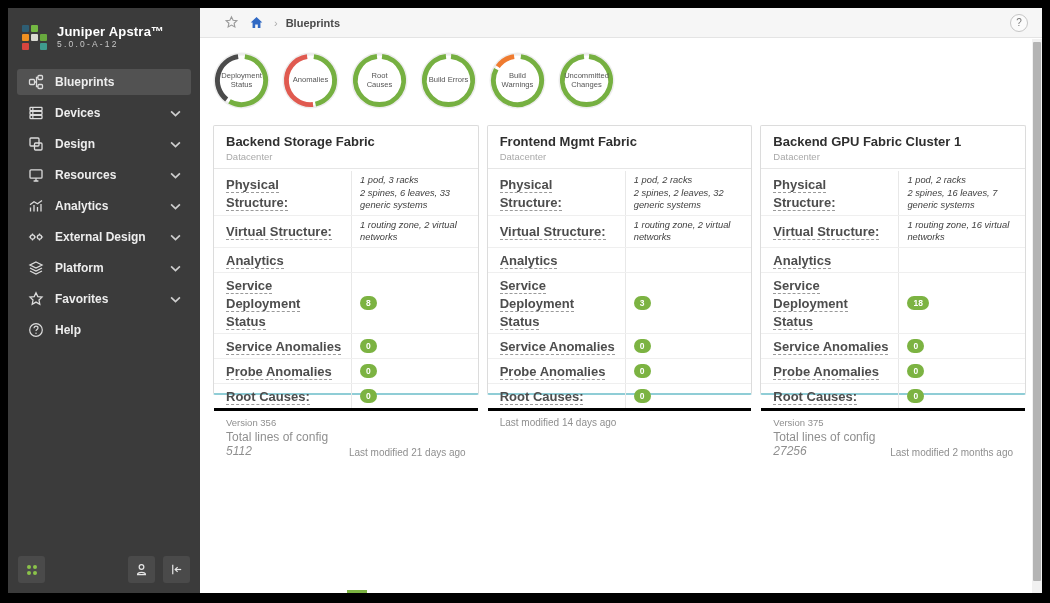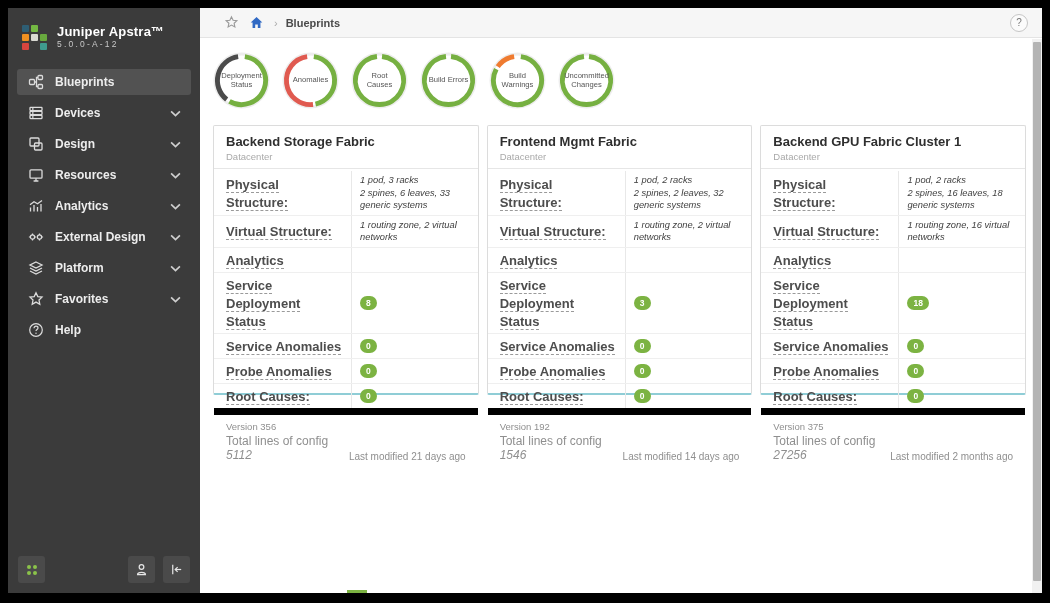--- a/index.html
+++ b/index.html
@@ -50,21 +50,21 @@
   .card-sub { font-size:9.5px; color:#a9a9a9; margin-top:2px; }
   .ctable { padding:2px 0 0 0; }
   .crow { display:flex; align-items:center; border-bottom:1px solid #efefef; min-height:20px; }
   .crow.tall { min-height:32px; }
   .crow:last-child { border-bottom:none; }
   .clabel { width:52%; padding:3px 8px 3px 12px; }
   .clabel a { font-size:13px; font-weight:bold; color:#4d4d4d; text-decoration:none; border-bottom:1px dashed #9a9a9a; cursor:pointer; }
   .cval { flex:1; border-left:1px solid #e8e8e8; padding:3px 8px 3px 8px; align-self:stretch; display:flex; flex-direction:column; justify-content:center; }
   .iline { font-size:9.3px; font-style:italic; color:#3f3f3f; line-height:1.35; }
   .badge { display:inline-block; align-self:flex-start; background:#7cb342; color:#fff; font-size:8.5px; font-weight:bold; padding:2px 6px; border-radius:7px; min-width:16px; text-align:center; }
-  .card-foot { margin-top:auto; border-top:7px solid #000000; padding:6px 12px 7px 12px; display:flex; align-items:flex-end; }
+  .card-foot { margin-top:auto; border-top:3px solid #000000; padding:6px 12px 7px 12px; display:flex; align-items:flex-end; }
   .foot-left { flex:1; }
   .foot-version { font-size:9.5px; color:#8f8f8f; margin-bottom:2px; }
   .foot-config { font-size:12px; color:#8f8f8f; }
   .foot-config .cfgval { font-style:italic; }
   .foot-modified { font-size:10px; color:#8f8f8f; white-space:nowrap; }
 
   
   .scrollbar { position:absolute; top:31px; right:0; bottom:0; width:10px; background:#f1f1f1; }
   .scroll-thumb { position:absolute; top:3px; left:1px; right:1px; bottom:12px; background:#b4b4b4; border-radius:1px; cursor:pointer; }
 
@@ -395,39 +395,35 @@
                 </div>
             </div>
             <div class="crow">
               <div class="clabel"><a>Root Causes:</a></div>
               <div class="cval">
                   <span class="badge">0</span>
                 </div>
             </div>
           </div>
           <div class="card-foot">
-            <div class="foot-left">
-              <div class="foot-version">Version 192</div>
-              <div class="foot-config"><span>Total lines of config</span> <span class="cfgval">1546</span></div>
-            </div>
             <div class="foot-modified">Last modified 14 days ago</div>
           </div>
         </div>
 
         <div class="card">
           <div class="card-head">
             <div class="card-title">Backend GPU Fabric Cluster 1</div>
             <div class="card-sub">Datacenter</div>
           </div>
           <div class="ctable">
             <div class="crow tall">
               <div class="clabel"><a>Physical Structure:</a></div>
               <div class="cval">
                 <div class="iline">1 pod, 2 racks</div>
-                <div class="iline">2 spines, 16 leaves, 18 generic systems</div>
+                <div class="iline">2 spines, 16 leaves, 7 generic systems</div>
               </div>
             </div>
             <div class="crow">
               <div class="clabel"><a>Virtual Structure:</a></div>
               <div class="cval">
                   <div class="iline">1 routing zone, 16 virtual networks</div>
                 </div>
             </div>
             <div class="crow">
               <div class="clabel"><a>Analytics</a></div>

